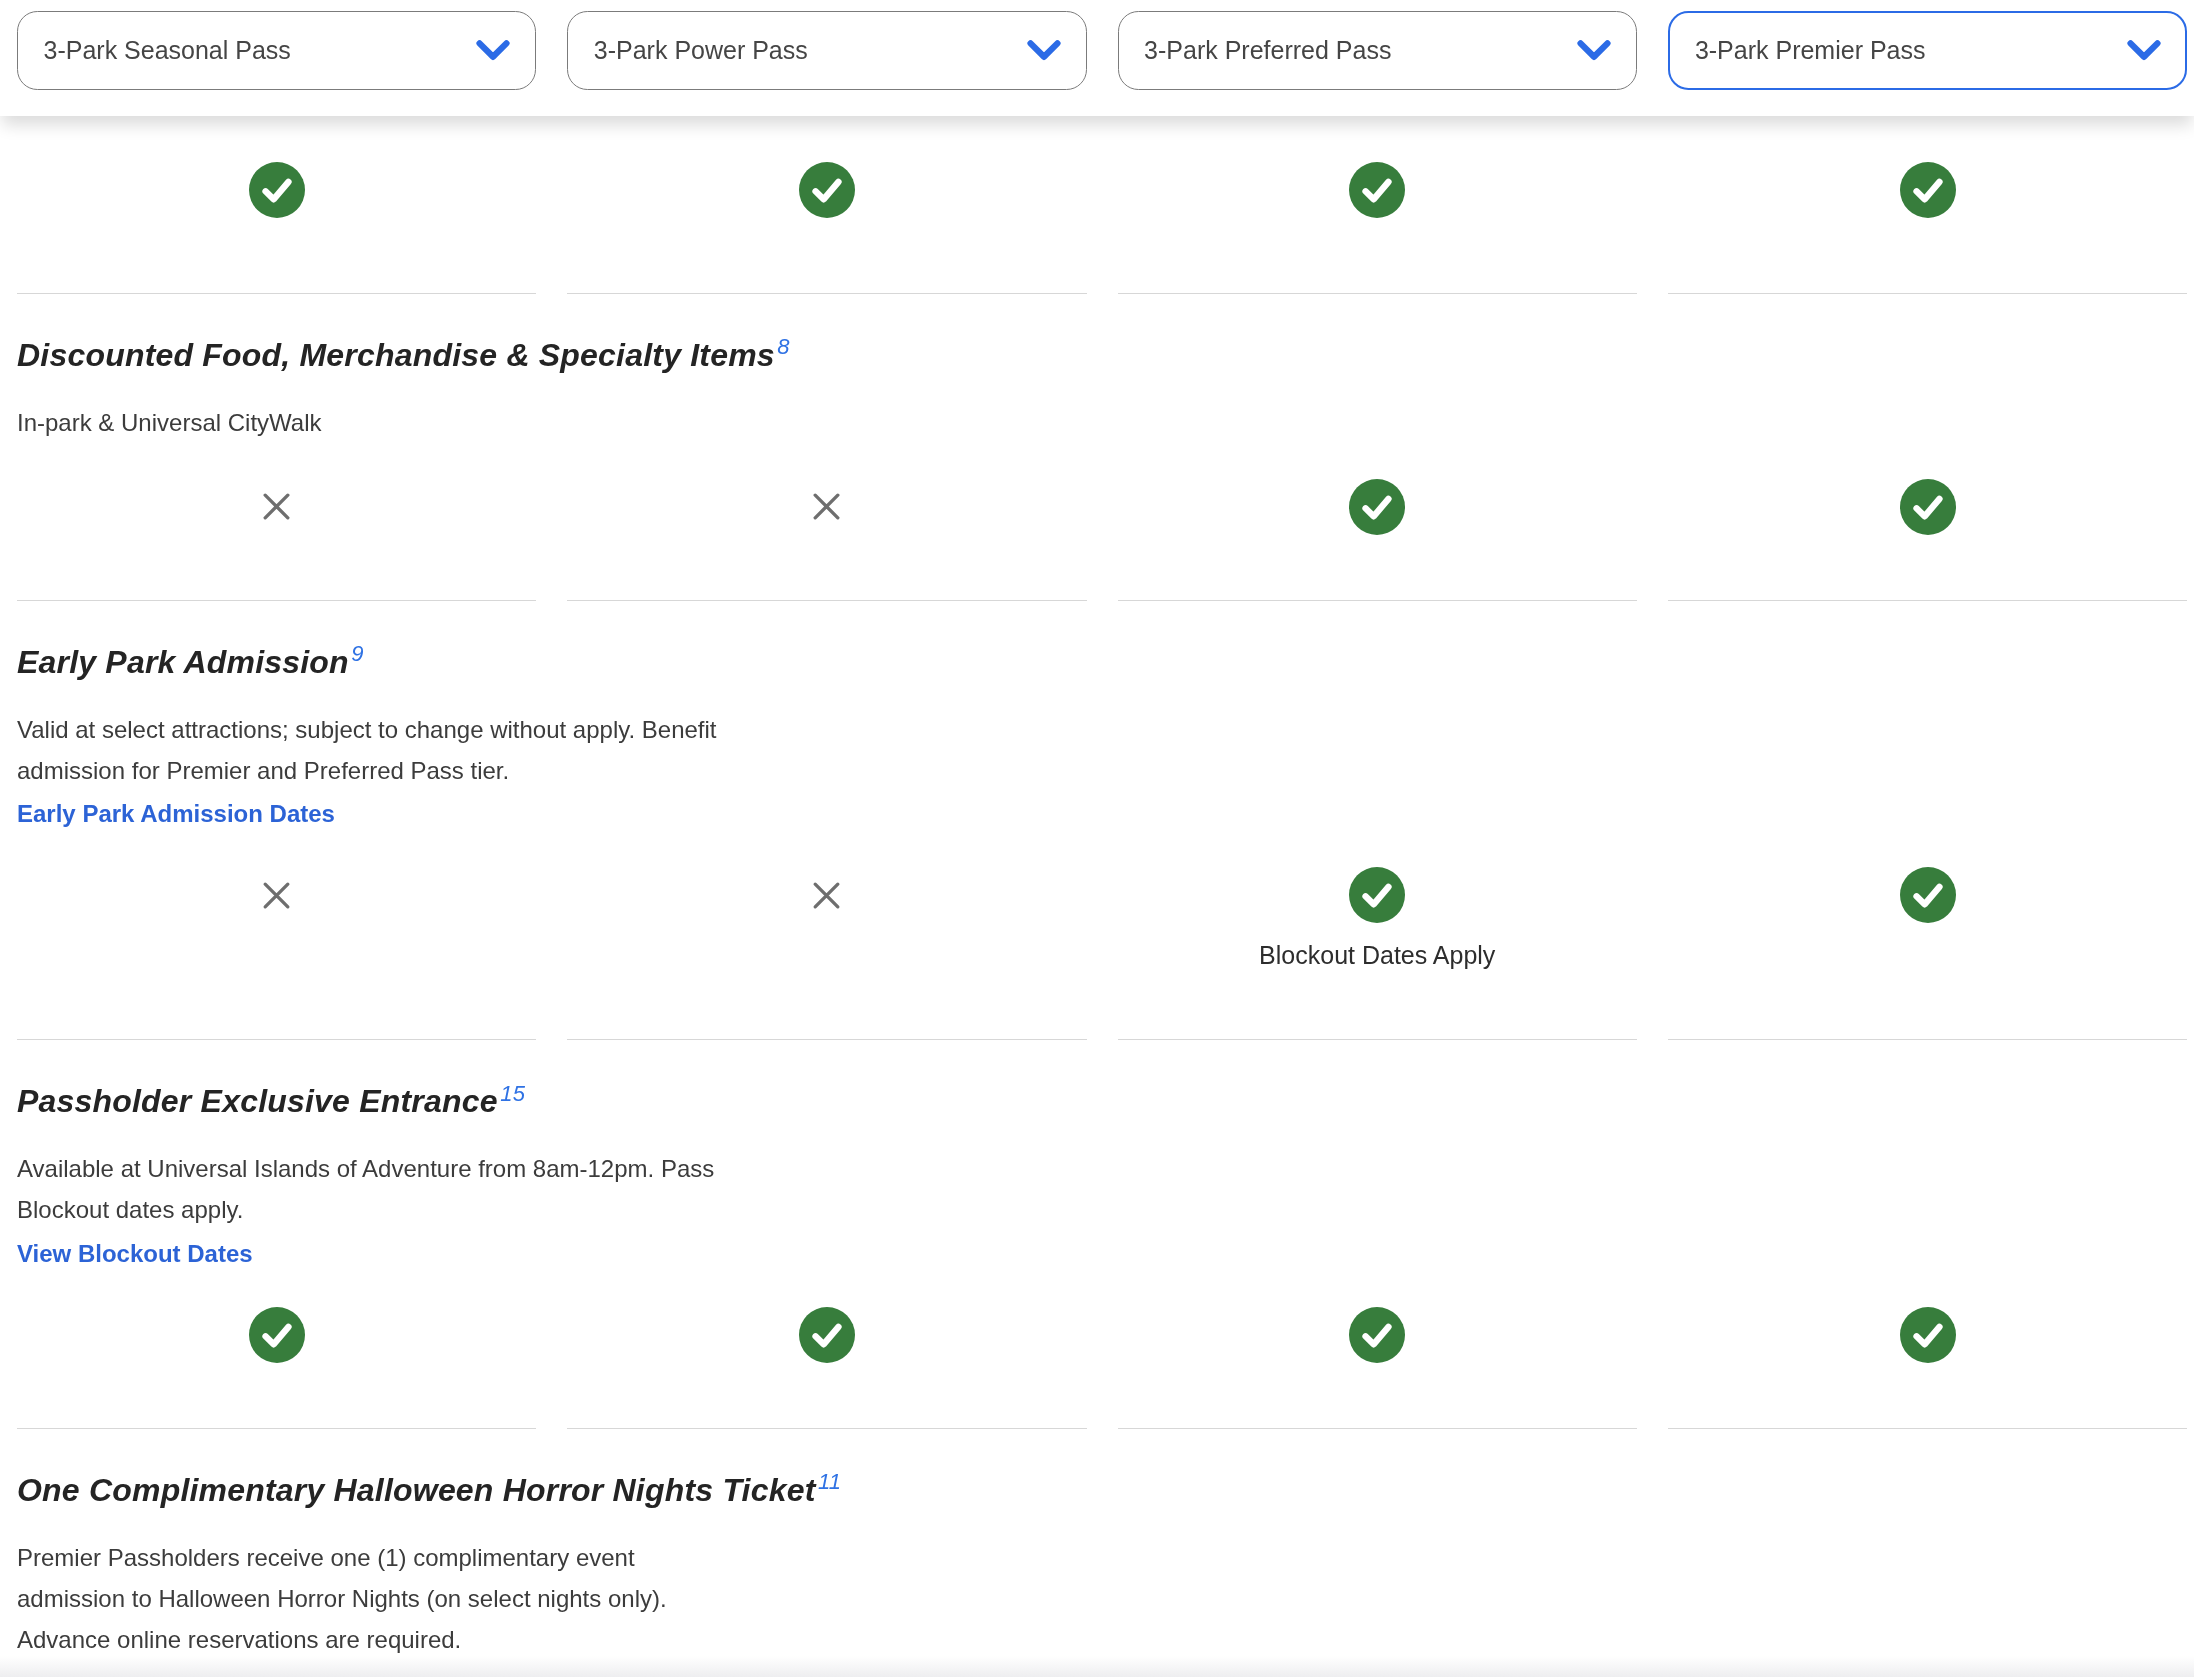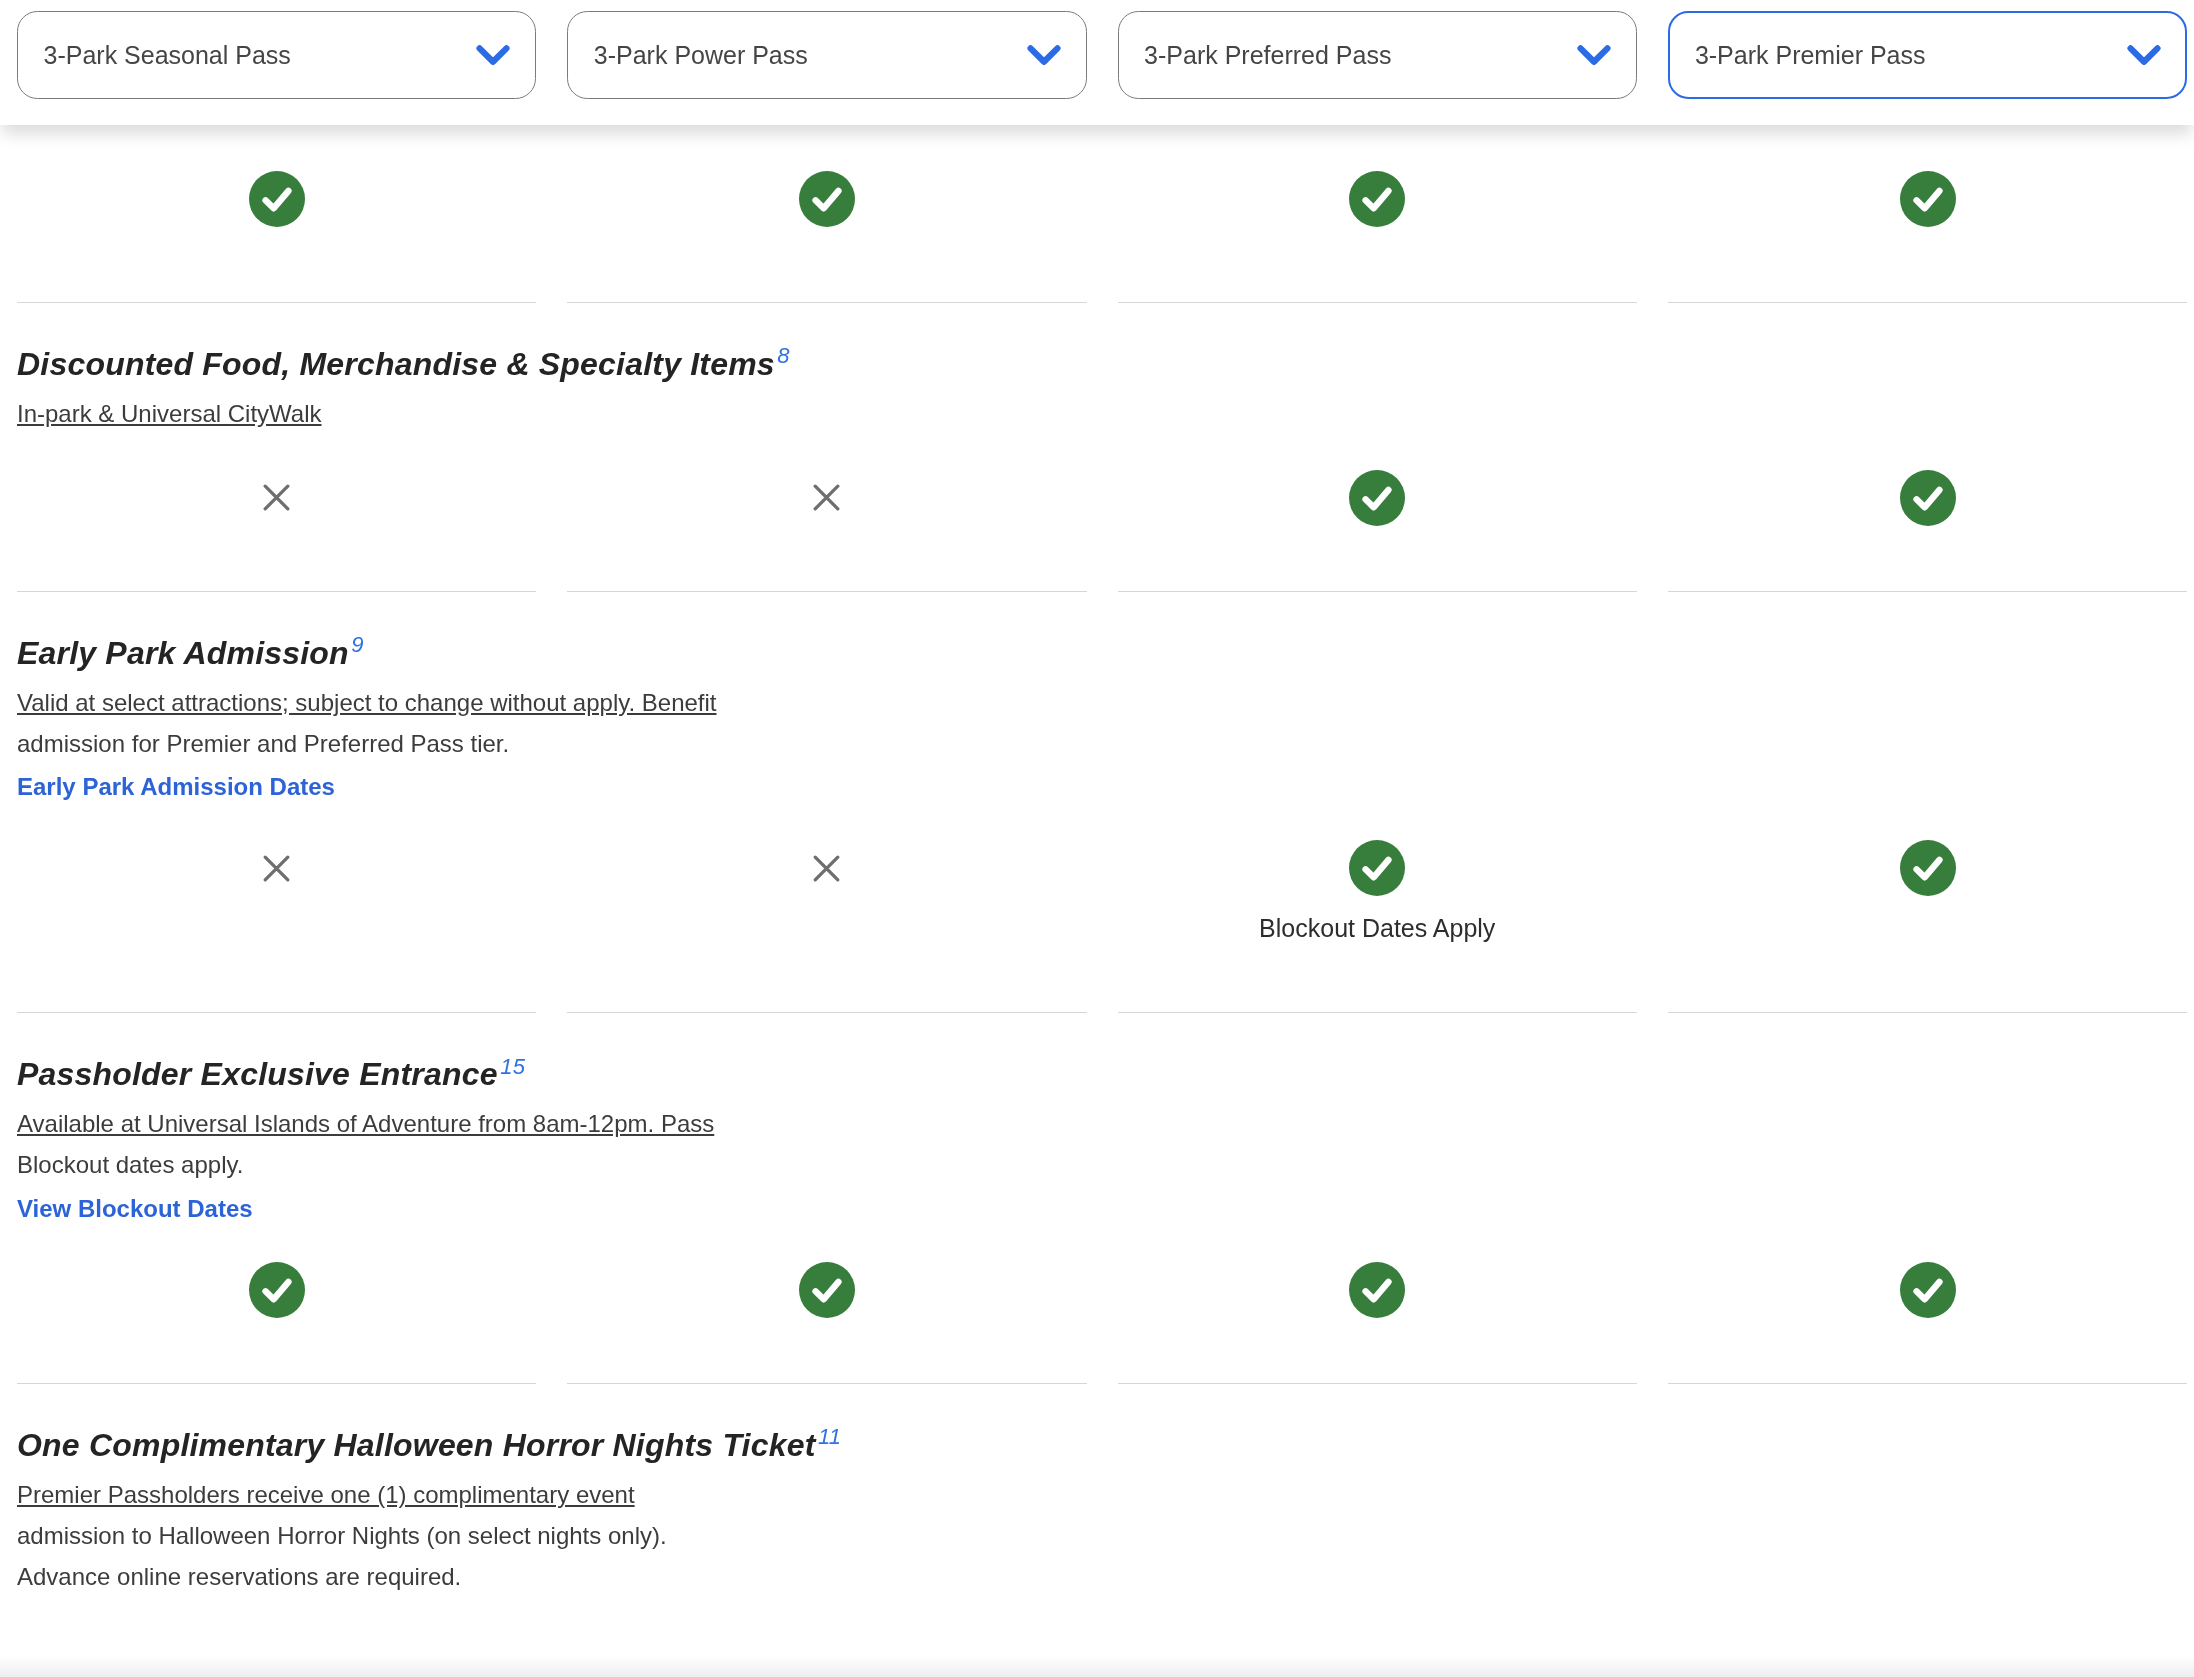--- a/index.html
+++ b/index.html
@@ -19,21 +19,21 @@
     position: relative;
     z-index: 10;
     background: #ffffff;
     display: grid;
     grid-template-columns: repeat(4, 1fr);
     column-gap: 31px;
     padding: 11px 6.8px 25.5px 17px;
     box-shadow: 0 10.2px 15.3px -1.7px rgba(0,0,0,0.14);
   }
   .pass-select {
-    height: 88px;
+    height: 79px;
     background: #ffffff;
     border: 1.7px solid #7b7b7b;
     border-radius: 20.4px;
     display: flex;
     align-items: center;
     justify-content: space-between;
     padding: 0 24px 0 25.5px;
     font-family: inherit;
     font-size: 25px;
     color: #454545;
@@ -93,21 +93,21 @@
     line-height: 0;
     margin-left: 2.5px;
   }
   .feature-desc {
     margin: 0;
     font-size: 24px;
     line-height: 41px;
     color: #3c3c3c;
     font-weight: 400;
   }
-  p.feature-desc.first { margin-top: 8px; text-decoration: underline; }
+  p.feature-desc.first { margin-top: 26px; }
   .feature-link {
     display: inline-block;
     margin-top: 6.8px;
     font-size: 24px;
     line-height: 34px;
     font-weight: 700;
     color: #2c63d6;
     text-decoration: none;
     cursor: pointer;
   }

